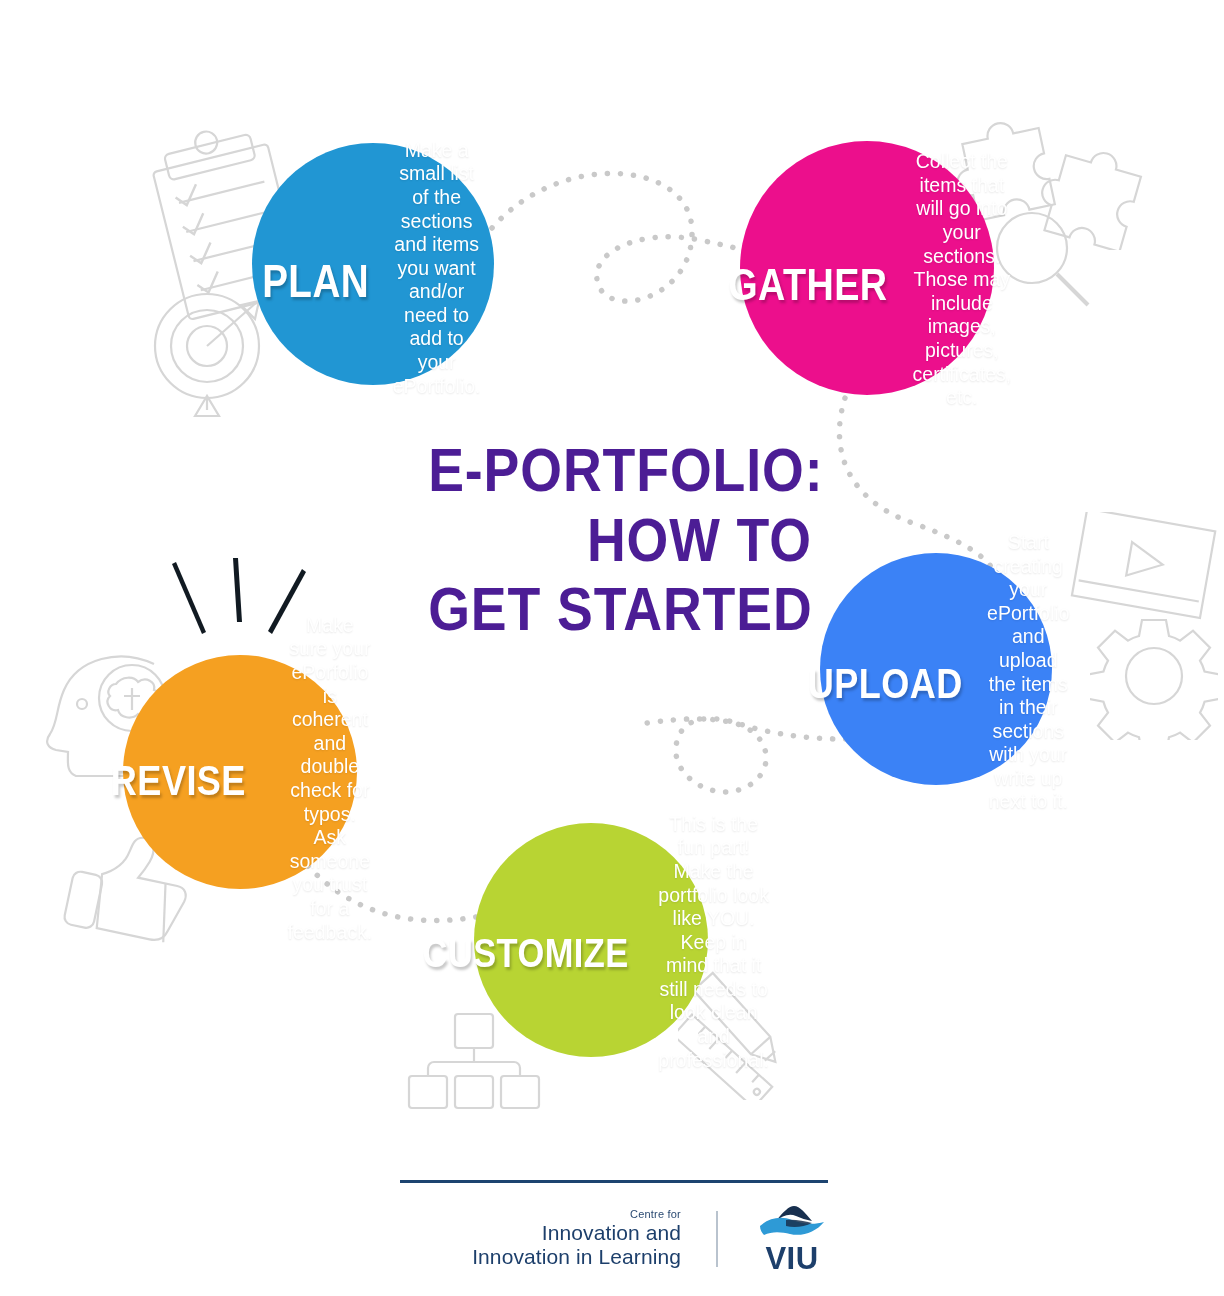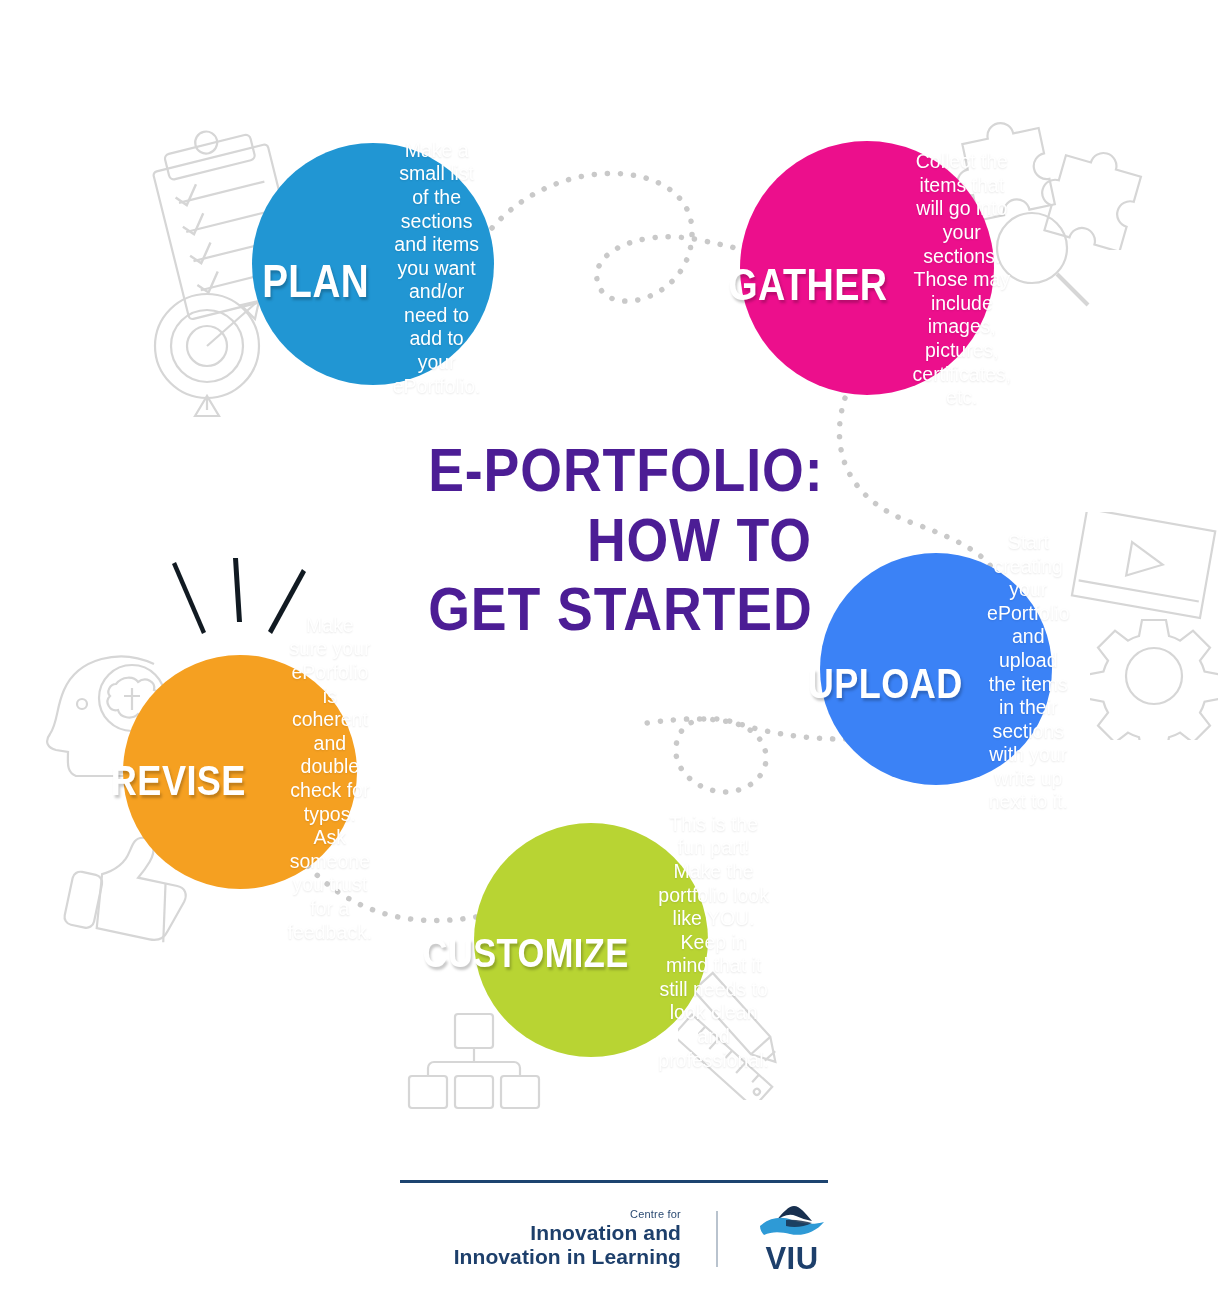--- a/index.html
+++ b/index.html
@@ -71,21 +71,21 @@
   #footer-rule{position:absolute;left:400px;top:1180px;width:428px;height:3px;
                background:#1d4470;z-index:4;}
   #footer{position:absolute;left:400px;top:1203px;width:428px;height:72px;z-index:4;
           display:flex;align-items:center;justify-content:flex-end;gap:18px;}
   #cieL{
     text-align:right;color:#1d3f6b;line-height:1.16;
     font-family:"Liberation Sans","DejaVu Sans",sans-serif;
     padding-right:17px;
   }
   #cieL .sm{font-size:11px;font-weight:400;letter-spacing:.2px;color:#2b4a72;}
-  #cieL .lg{font-size:21px;font-weight:700;letter-spacing:.1px;}
+  #cieL .lg{font-size:21px;font-weight:400;letter-spacing:.1px;}
   #fdiv{width:2px;height:56px;background:#b9c3ce;}
   #viu{padding-left:20px;display:flex;flex-direction:column;align-items:center;}
   #viu .wordmark{font-size:31px;font-weight:700;color:#1d3f6b;letter-spacing:.5px;
                  line-height:1;margin-top:3px;}
 </style>
 </head>
 <body>
 
 <div class="stage">
 

